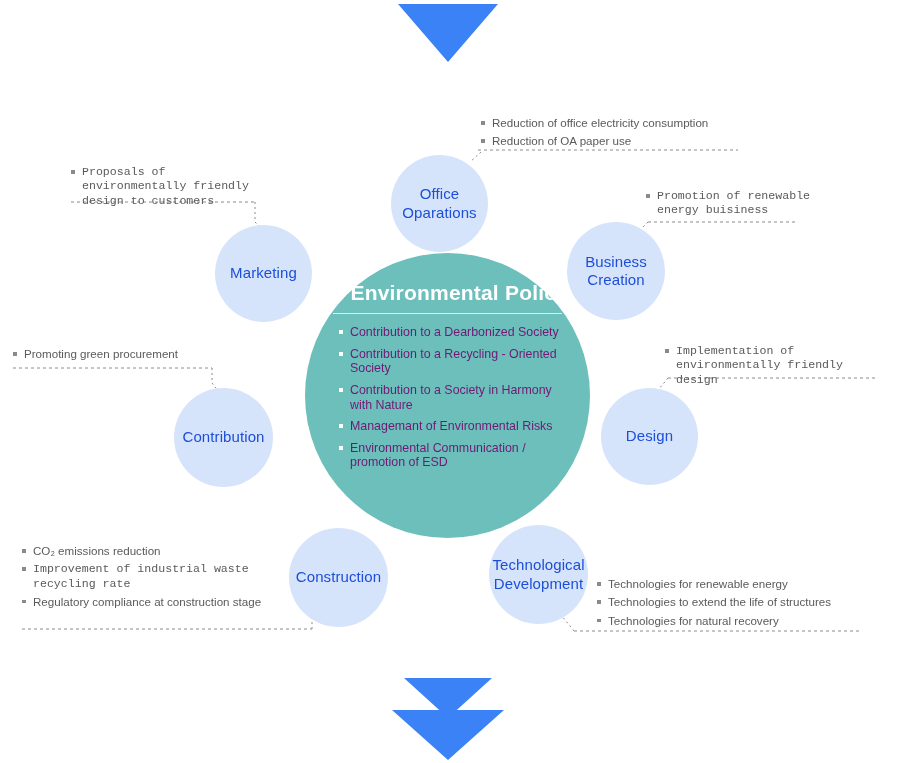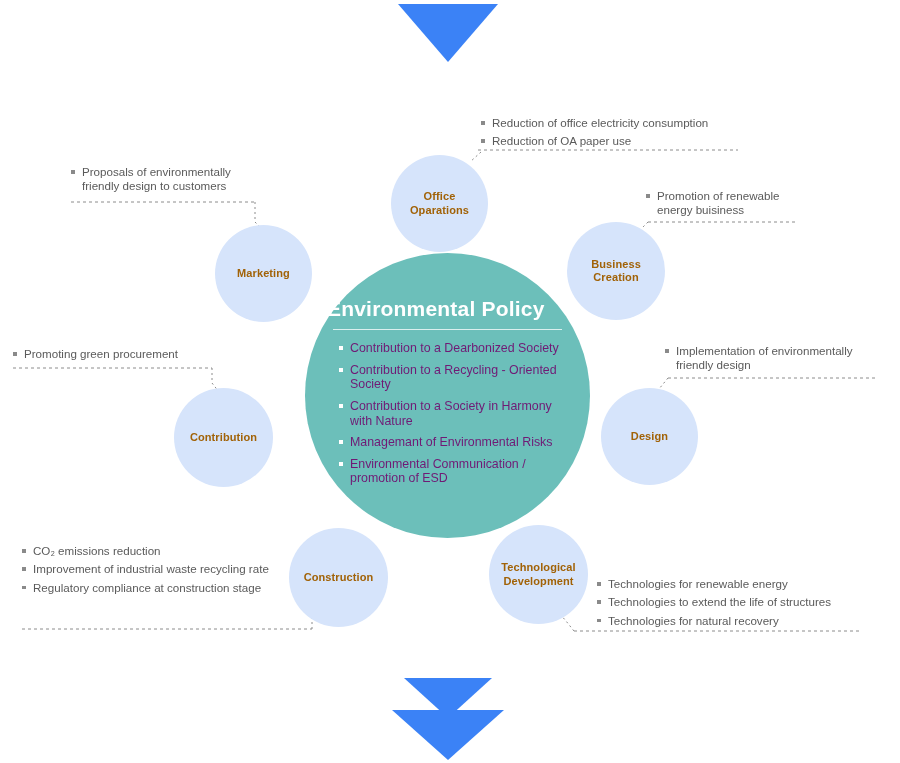--- a/index.html
+++ b/index.html
@@ -50,25 +50,24 @@
     border-radius: 50%;
     background: #6CBFBA;
     box-sizing: border-box;
     padding: 28px 22px 10px 22px;
     z-index: 3;
   }
   #core-title {
     color: #ffffff;
     font-size: 21px;
     font-weight: bold;
-    text-align: left;
+    text-align: right;
     letter-spacing: .2px;
     line-height: 1.1;
     padding-bottom: 9px;
-    margin-top: 16px;
   }
   #core-rule {
     height: 1px;
     background: rgba(255,255,255,.75);
     margin: 0 6px 11px 6px;
   }
   #core-list {
     list-style: none;
     margin: 0;
     padding: 0 4px 0 12px;
@@ -97,23 +96,23 @@
     position: absolute;
     border-radius: 50%;
     background: #D6E4FB;
     display: flex;
     align-items: center;
     justify-content: center;
     text-align: center;
     z-index: 2;
   }
   .node-label {
-    color: #a16207;
-    font-weight: bold;
-    font-size: 11px;
+    color: #1d4ed8;
+    font-weight: normal;
+    font-size: 15px;
     line-height: 1.22;
     letter-spacing: .1px;
     padding: 0 6px;
   }
 
   #node-office        { left: 391px; top: 155px; width: 97px;  height: 97px; }
   #node-marketing     { left: 215px; top: 225px; width: 97px;  height: 97px; }
   #node-business      { left: 567px; top: 222px; width: 98px;  height: 98px; }
   #node-procurement   { left: 174px; top: 388px; width: 99px;  height: 99px; }
   #node-design        { left: 601px; top: 388px; width: 97px;  height: 97px; }
@@ -141,21 +140,21 @@
   }
   .annot li::before {
     content: "";
     position: absolute;
     left: 0;
     top: 5px;
     width: 3.5px;
     height: 3.5px;
     background: #8A8A8A;
   }
-  .annot li.wrap { white-space: normal; }
+  .annot li.wrap { white-space: normal; font-family: Liberation Mono, monospace; }
 
   #annot-office        { left: 481px; top: 116px; width: 262px; }
   #annot-marketing     { left: 71px;  top: 165px; width: 190px; }
   #annot-business      { left: 646px; top: 189px; width: 168px; }
   #annot-design        { left: 665px; top: 344px; width: 215px; }
   #annot-procurement   { left: 13px;  top: 347px; width: 200px; }
   #annot-construction  { left: 22px;  top: 544px; width: 272px; }
   #annot-technological { left: 597px; top: 577px; width: 260px; }
 </style>
 </head>

